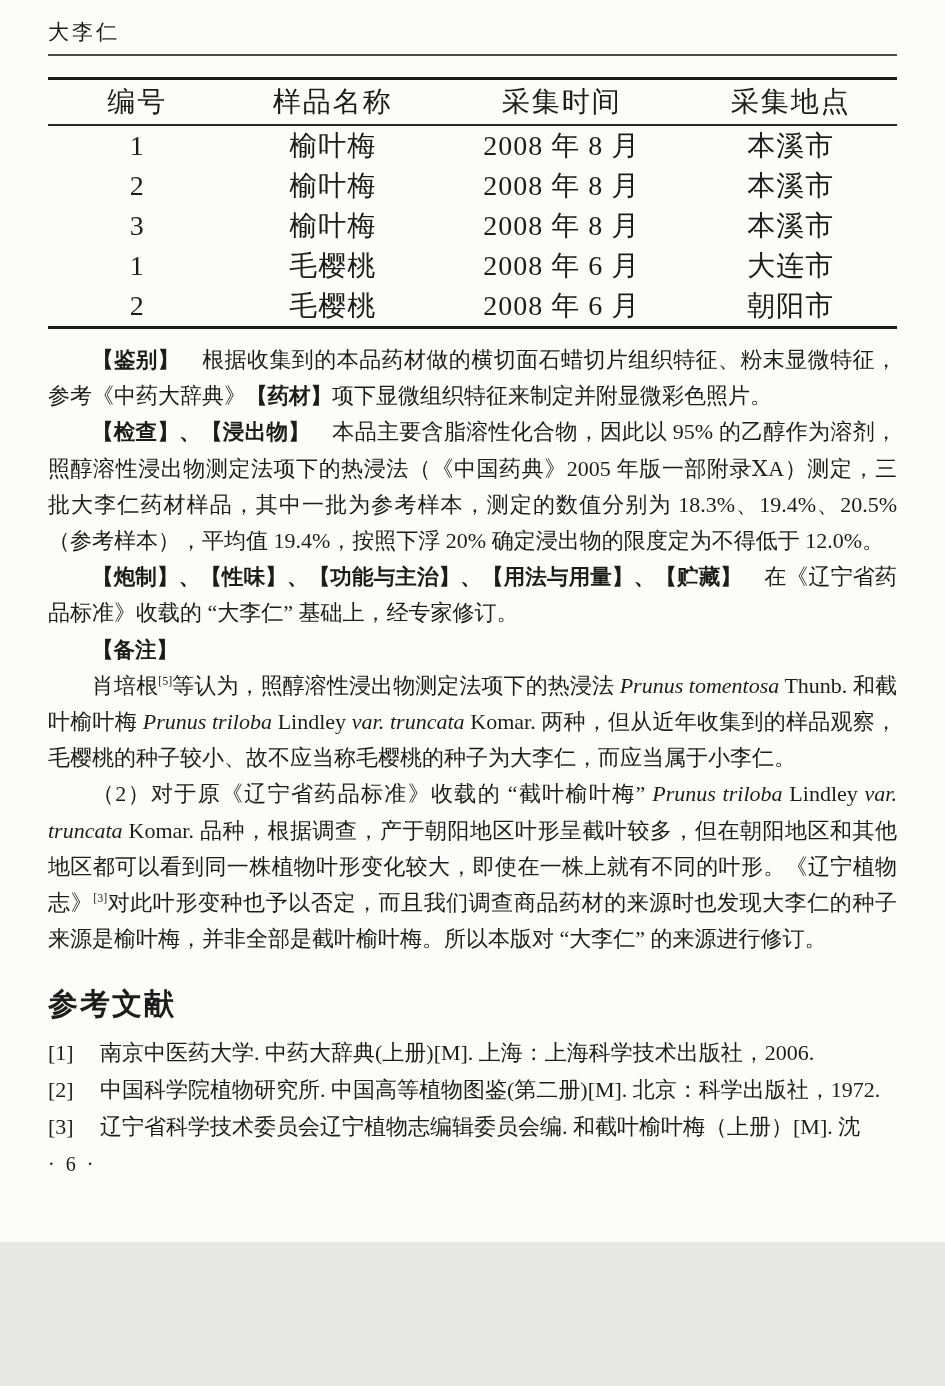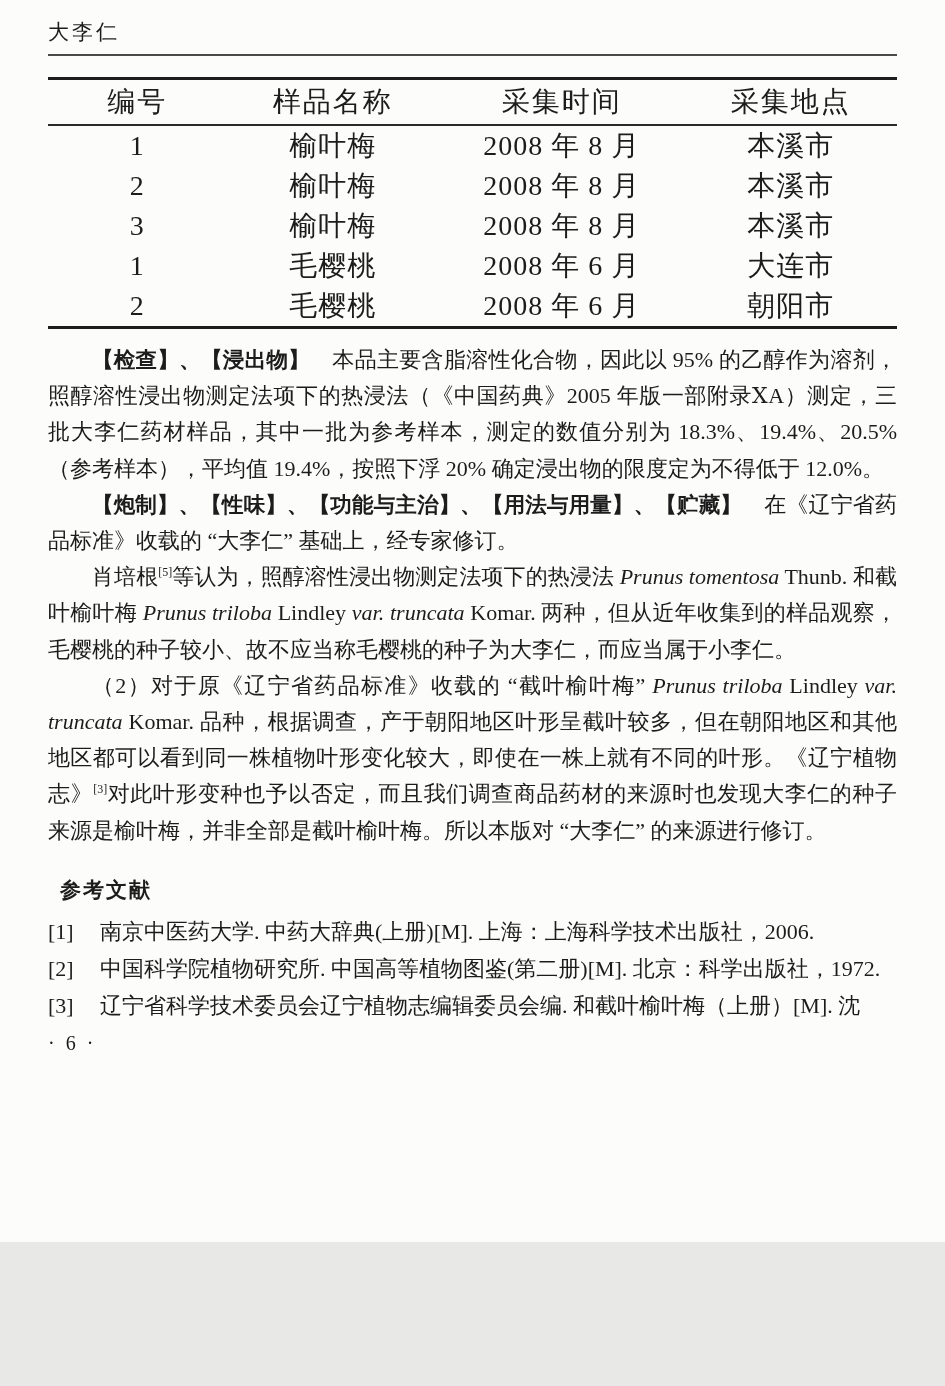--- a/index.html
+++ b/index.html
@@ -26,21 +26,21 @@
   .col-no { width: 21%; } .col-name { width: 25%; } .col-time { width: 29%; } .col-place { width: 25%; }
 
   .body-text { margin-top: 13px; font-size: 22px; line-height: 36.2px; text-align: justify; }
   .body-text p { margin: 0; text-indent: 2em; }
   .lbl { font-weight: 700; font-family: "Liberation Sans", "DejaVu Sans", sans-serif; font-size: 21.5px; }
   .latin { font-style: italic; }
   sup.cite { font-size: 12px; vertical-align: super; line-height: 0; }
 
   .refs { margin-top: 27px; }
   .refs-heading {
-    margin: 0 0 9px 12px; font-size: 21px; font-weight: 700;
+    margin: 0 0 9px 0; font-size: 30px; font-weight: 700;
     font-family: "Liberation Sans", "DejaVu Sans", sans-serif; letter-spacing: 2px;
   }
   .ref { display: flex; font-size: 22px; line-height: 37px; text-align: justify; }
   .ref-marker { flex: 0 0 52px; }
   .ref-text { flex: 1; }
 
   .page-footer { margin-top: 8px; font-size: 20px; letter-spacing: 3px; }
 </style>
 </head>
 <body>
@@ -95,25 +95,27 @@
           <td>毛樱桃</td>
           <td>2008 年 6 月</td>
           <td>朝阳市</td>
         </tr>
       </tbody>
   </table>
 
   <div class="body-text">
 
 
+    <p><span class="lbl">【鉴别】</span><span>　根据收集到的本品药材做的横切面石蜡切片组织特征、粉末显微特征，参考《中药大辞典》</span><span class="lbl">【药材】</span><span>项下显微组织特征来制定并附显微彩色照片。</span></p>
 
     <p><span class="lbl">【检查】、【浸出物】</span><span>　本品主要含脂溶性化合物，因此以 95% 的乙醇作为溶剂，照醇溶性浸出物测定法项下的热浸法（《中国药典》2005 年版一部附录ⅩA）测定，三批大李仁药材样品，其中一批为参考样本，测定的数值分别为 18.3%、19.4%、20.5%（参考样本），平均值 19.4%，按照下浮 20% 确定浸出物的限度定为不得低于 12.0%。</span></p>
 
     <p><span class="lbl">【炮制】、【性味】、【功能与主治】、【用法与用量】、【贮藏】</span><span>　在《辽宁省药品标准》收载的 “大李仁” 基础上，经专家修订。</span></p>
 
+    <p><span class="lbl">【备注】</span></p>
 
 
     <p><span>肖培根</span><sup class="cite">[5]</sup><span>等认为，照醇溶性浸出物测定法项下的热浸法 </span><span class="latin">Prunus tomentosa</span><span> Thunb. 和截叶榆叶梅 </span><span class="latin">Prunus triloba</span><span> Lindley </span><span class="latin">var. truncata</span><span> Komar. 两种，但从近年收集到的样品观察，毛樱桃的种子较小、故不应当称毛樱桃的种子为大李仁，而应当属于小李仁。</span></p>
 
     <p><span>（2）对于原《辽宁省药品标准》收载的 “截叶榆叶梅” </span><span class="latin">Prunus triloba</span><span> Lindley </span><span class="latin">var. truncata</span><span> Komar. 品种，根据调查，产于朝阳地区叶形呈截叶较多，但在朝阳地区和其他地区都可以看到同一株植物叶形变化较大，即使在一株上就有不同的叶形。《辽宁植物志》</span><sup class="cite">[3]</sup><span>对此叶形变种也予以否定，而且我们调查商品药材的来源时也发现大李仁的种子来源是榆叶梅，并非全部是截叶榆叶梅。所以本版对 “大李仁” 的来源进行修订。</span></p>
 
   </div>
 
   <div class="refs">
     <h2 class="refs-heading">参考文献</h2>

